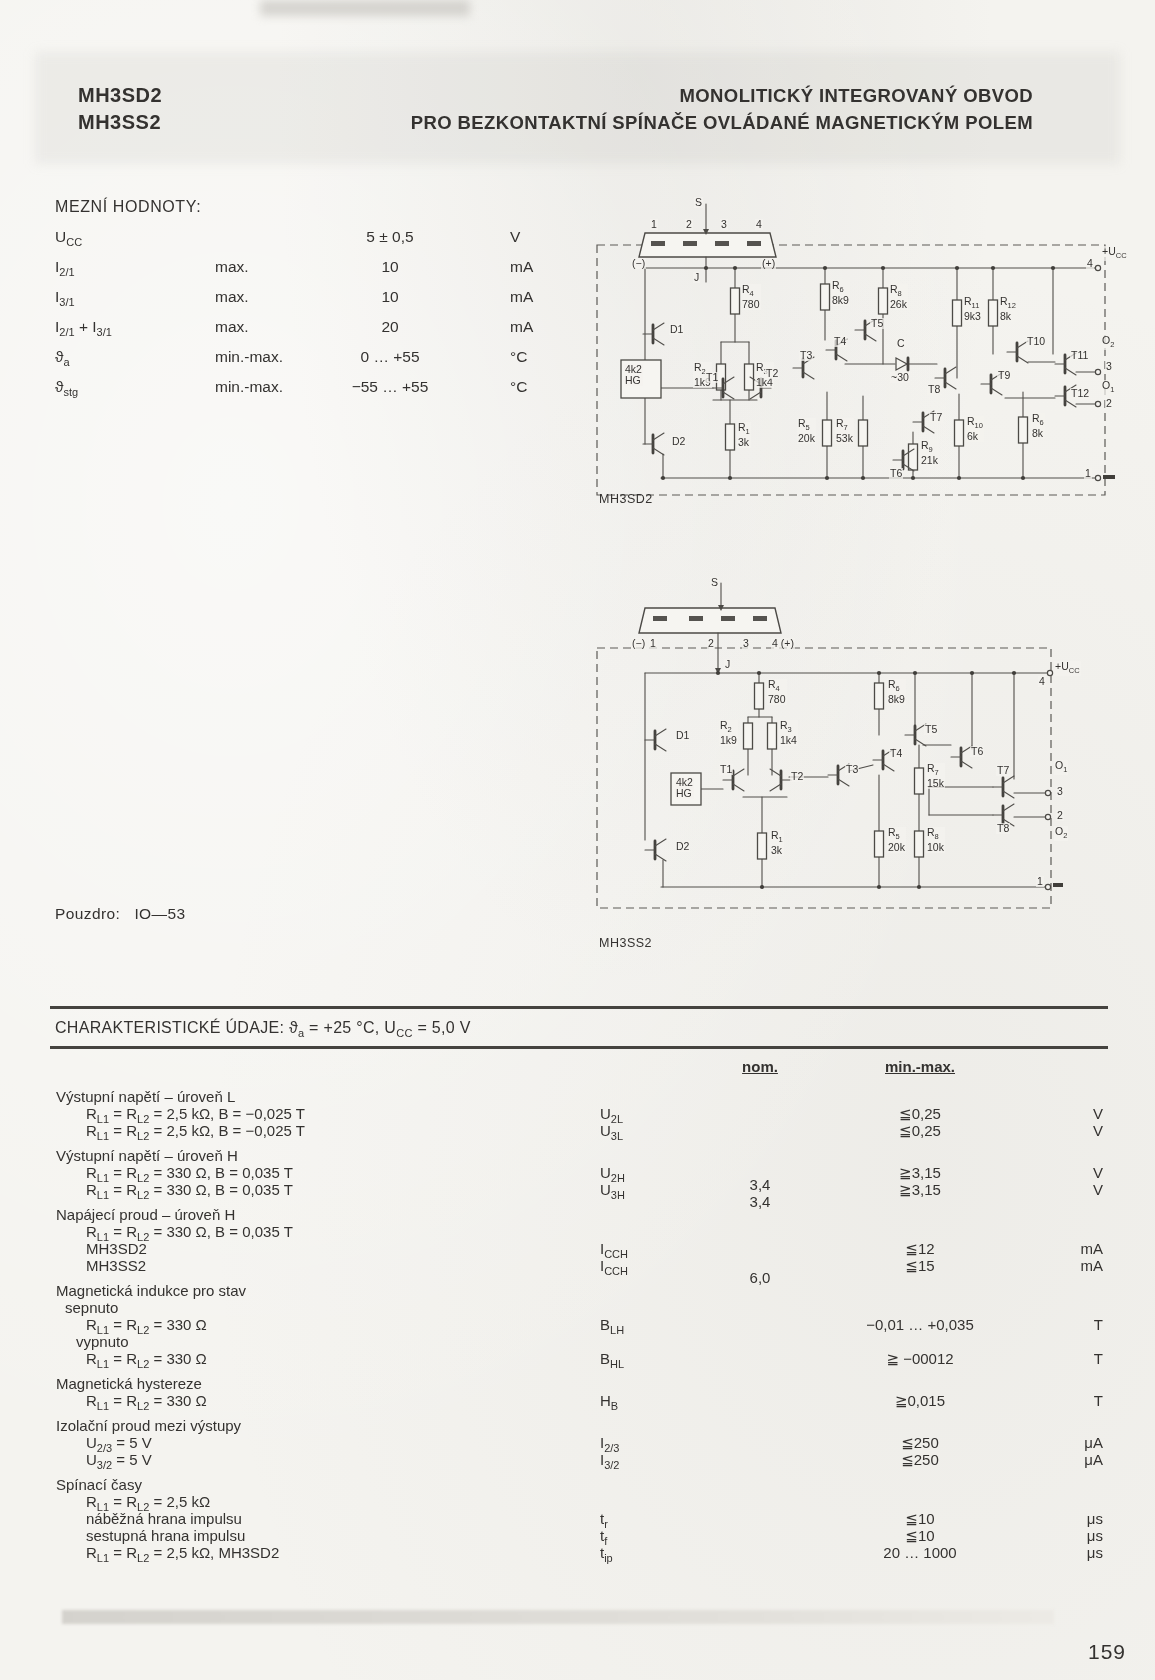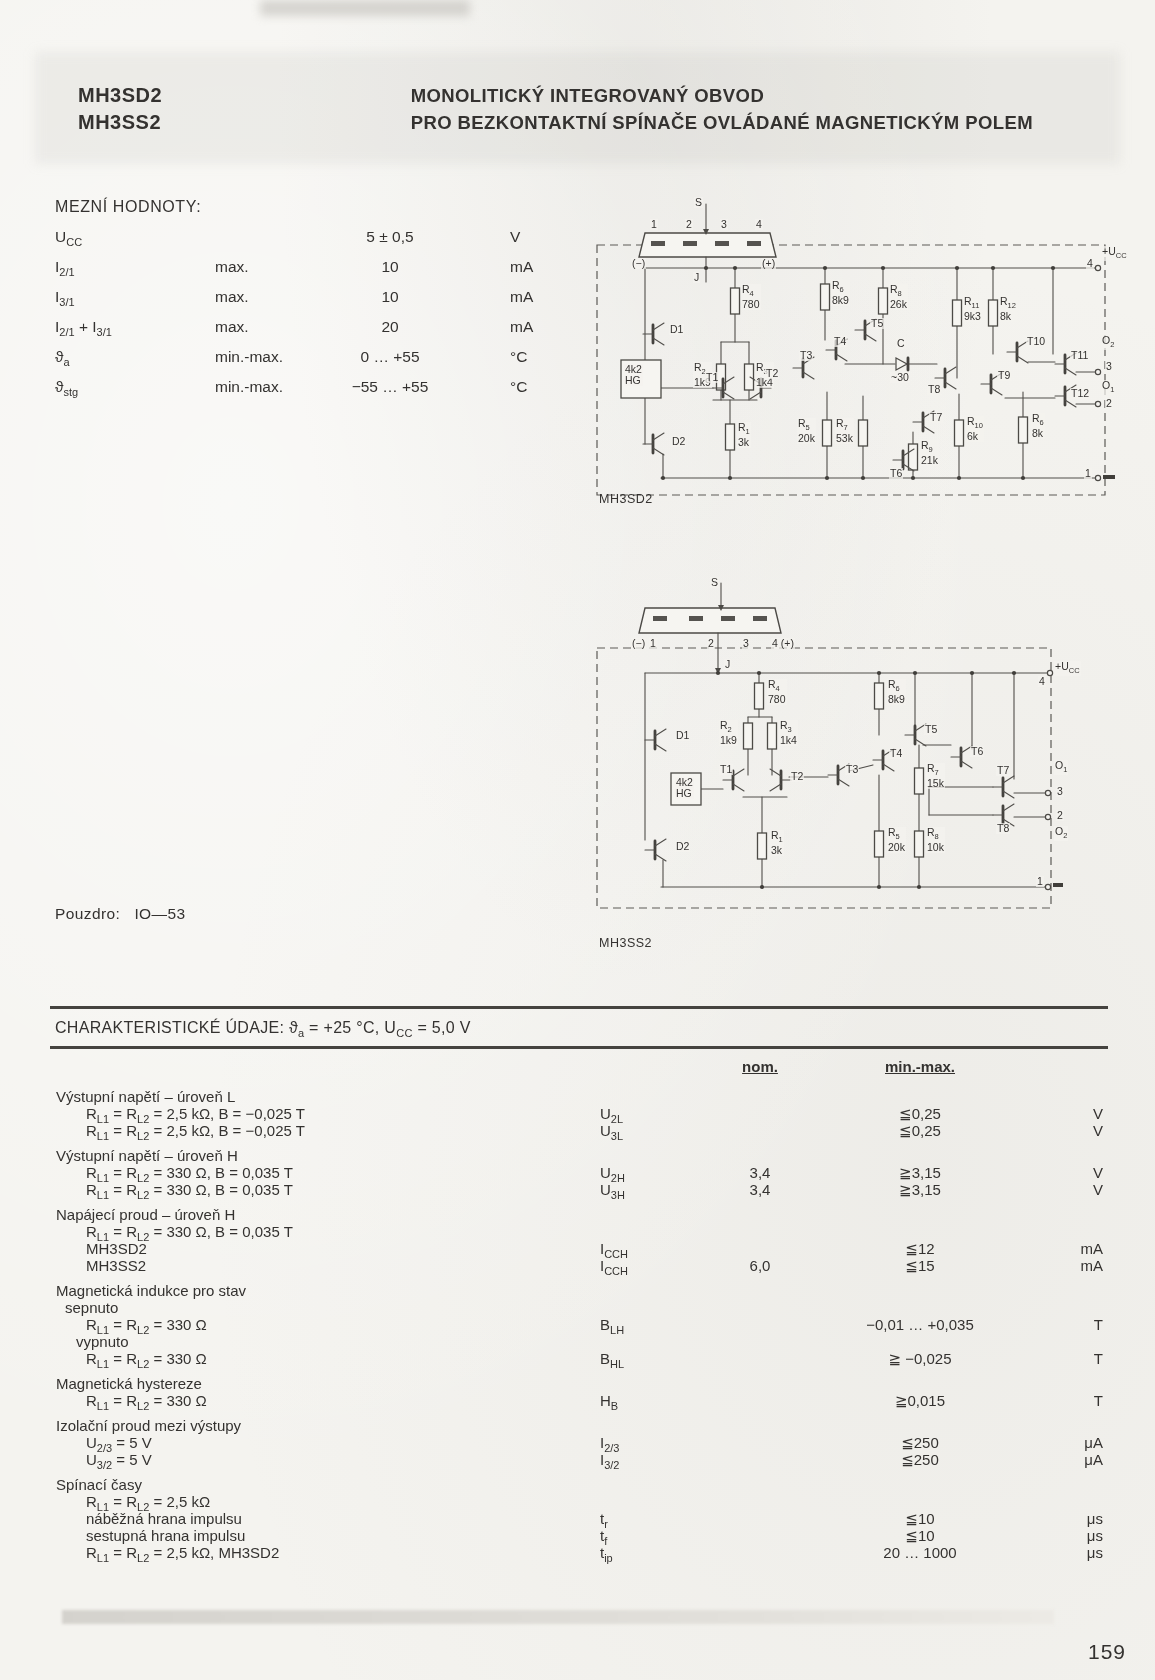--- a/index.html
+++ b/index.html
@@ -8,21 +8,21 @@
         background-image:radial-gradient(ellipse at 20% 30%, rgba(255,255,255,.5), transparent 60%),
                          radial-gradient(ellipse at 80% 70%, rgba(190,188,182,.12), transparent 55%),
                          radial-gradient(ellipse at 55% 5%, rgba(185,183,177,.18), transparent 40%);
         font-family:"Liberation Sans","DejaVu Sans",sans-serif;color:#343230;}
   .artifact{position:absolute;pointer-events:none;}
   .a-top{left:260px;top:0;width:210px;height:16px;background:#c8c6c1;filter:blur(5px);opacity:.7;}
   .a-head{left:35px;top:52px;width:1085px;height:112px;background:rgba(170,167,160,.14);filter:blur(6px);}
   .a-band{left:62px;top:1610px;width:992px;height:14px;background:linear-gradient(90deg,#d4d2cd,#e2e0db 70%,#eceae5);filter:blur(1.5px);}
 
   .hdr-left{position:absolute;left:78px;top:82px;font-size:20px;font-weight:bold;line-height:27px;letter-spacing:.5px;}
-  .hdr-right{position:absolute;right:122px;top:82px;text-align:left;font-size:18.5px;font-weight:bold;line-height:27px;letter-spacing:.4px;}
+  .hdr-right{position:absolute;right:122px;top:82px;text-align:right;font-size:18.5px;font-weight:bold;line-height:27px;letter-spacing:.4px;}
 
   .limits-title{position:absolute;left:55px;top:198px;font-size:16px;letter-spacing:.6px;}
   .limits{position:absolute;left:55px;top:228px;width:540px;font-size:15.5px;}
   .lrow{position:relative;height:30px;}
   .lrow span{position:absolute;top:0;}
   .l-sym{left:0;}
   .l-qual{left:160px;}
   .l-val{left:240px;width:190px;text-align:center;}
   .l-unit{left:455px;}
 
@@ -51,21 +51,21 @@
   .tbl-head{position:absolute;left:50px;top:1058px;width:1058px;font-size:15px;font-weight:bold;}
   .tbl-head span{position:absolute;text-decoration:underline;}
   .th-nom{left:660px;width:100px;text-align:center;}
   .th-mm{left:800px;width:140px;text-align:center;}
   .chart-rows{position:absolute;left:50px;top:1080px;width:1060px;font-size:15px;}
   .crow{position:relative;height:17px;line-height:17px;}
   .crow.g{margin-top:8px;}
   .crow span{position:absolute;top:0;}
   .c-label{left:0;white-space:nowrap;}
   .c-sym{left:550px;}
-  .c-nom{left:660px;width:100px;text-align:center;}
+  .c-nom{left:660px;width:100px;text-align:center;margin-top:12px;}
   .c-mm{left:800px;width:140px;text-align:center;}
   .c-unit{left:985px;width:68px;text-align:right;}
   sub{font-size:11px;}
 
   .pageno{position:absolute;left:1088px;top:1640px;font-size:21px;letter-spacing:1px;}
 </style>
 </head>
 <body>
 
 <div class="page">
@@ -592,21 +592,21 @@
         <span class="c-sym">B<sub>LH</sub></span>
         <span class="c-mm">−0,01 … +0,035</span>
         <span class="c-unit">T</span>
       </div>
       <div class="crow">
         <span class="c-label" style="left:26px">vypnuto</span>
       </div>
       <div class="crow">
         <span class="c-label" style="left:36px">R<sub>L1</sub> = R<sub>L2</sub> = 330 Ω</span>
         <span class="c-sym">B<sub>HL</sub></span>
-        <span class="c-mm">≧ −0,025</span>
+        <span class="c-mm">≧ −00012</span>
         <span class="c-unit">T</span>
       </div>
       <div class="crow g">
         <span class="c-label" style="left:6px">Magnetická hystereze</span>
       </div>
       <div class="crow">
         <span class="c-label" style="left:36px">R<sub>L1</sub> = R<sub>L2</sub> = 330 Ω</span>
         <span class="c-sym">H<sub>B</sub></span>
         <span class="c-mm">≧0,015</span>
         <span class="c-unit">T</span>

